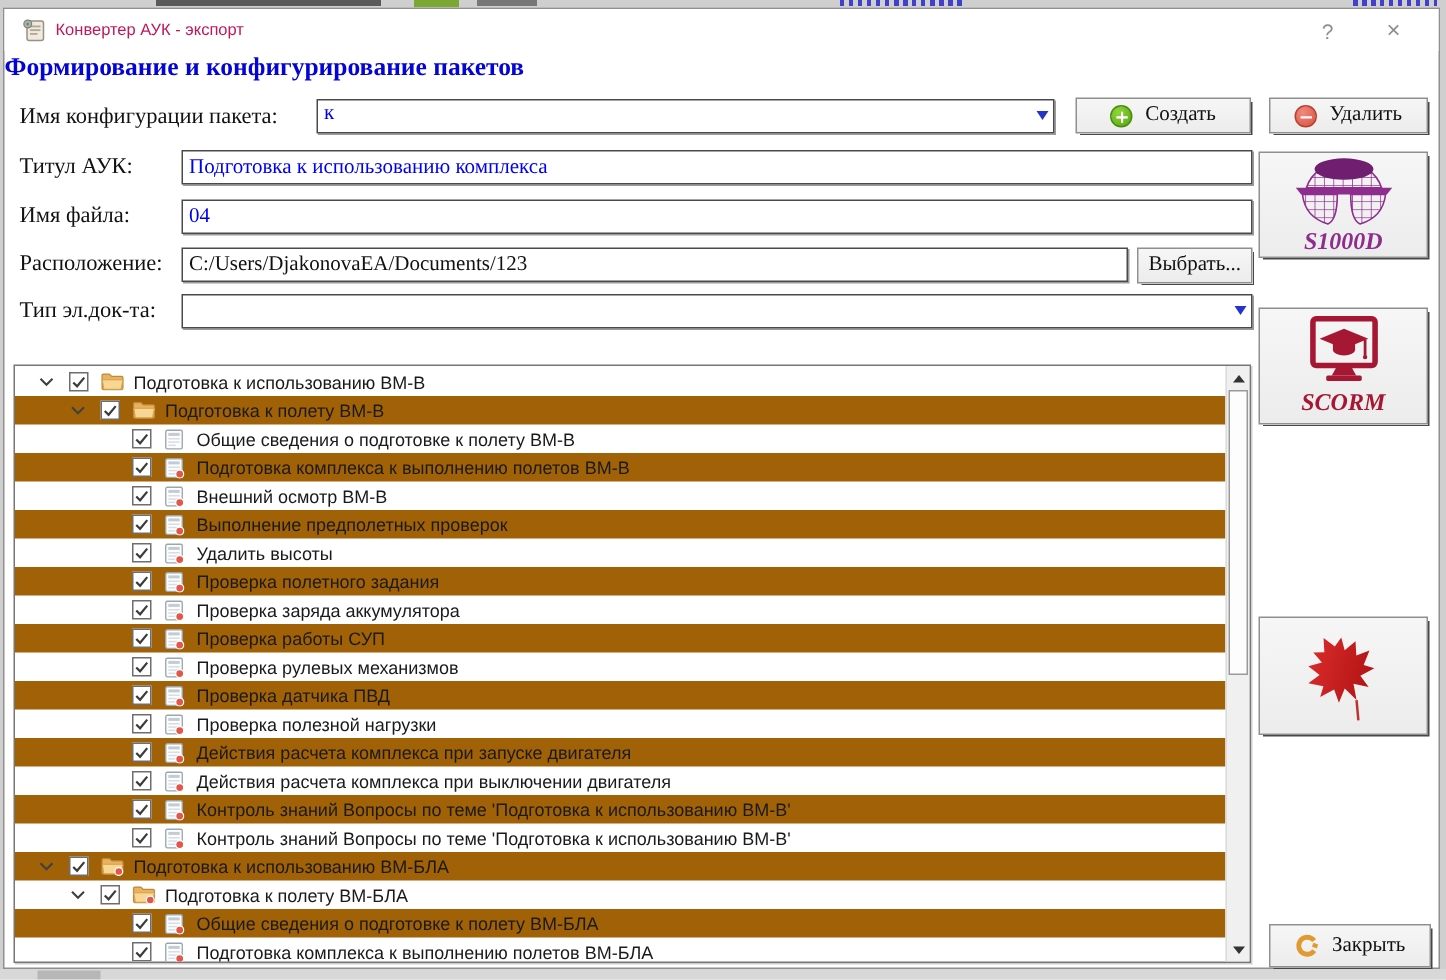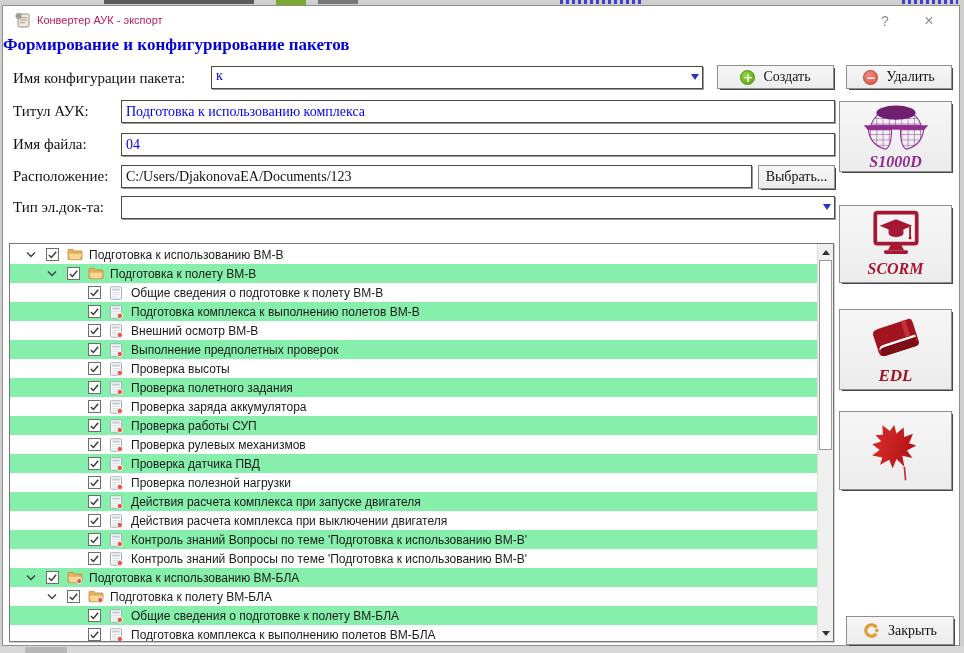--- a/index.html
+++ b/index.html
@@ -48,21 +48,21 @@
   .circle-plus { background:radial-gradient(circle at 35% 30%, #8fd63a, #56a50f); border:1px solid #4a8c0d; }
   .circle-minus { background:radial-gradient(circle at 35% 30%, #f08a7e, #d9503f); border:1px solid #b8402f; }
 
   .bigbtn { position:absolute; left:836px; width:113px; display:flex; flex-direction:column;
     align-items:center; justify-content:center; }
 
   .tree { position:absolute; left:6px; top:237px; width:825px; height:399px; background:#fff;
     border:1px solid #767676; overflow:hidden; box-shadow:1px 1px 0 #cfcfcf; }
   .tree-rows { position:absolute; left:0; top:1px; right:16px; }
   .trow { display:flex; align-items:center; height:19px; font-size:12px; color:#1a1a1a; white-space:nowrap; }
-  .trow.alt { background:#86efac; }
+  .trow.alt { background:#a16207; }
   .slot-chev { width:20px; display:flex; align-items:center; justify-content:flex-start; flex:none; }
   .cbx { width:13px; height:13px; flex:none; margin-right:8px; border:1px solid #6e6e6e; background:#fff;
     display:flex; align-items:center; justify-content:center; }
   .ticon { width:17px; flex:none; margin-right:5px; display:flex; align-items:center; }
   .tlabel { flex:none; }
 
   .vscroll { position:absolute; right:0; top:0; width:16px; height:100%; background:#f0f0f0; border-left:1px solid #dcdcdc; }
   .sb-arrow { position:absolute; left:0; width:15px; height:16px; display:flex; align-items:center; justify-content:center; }
   .sb-up { top:0; }
   .sb-down { bottom:0; }
@@ -265,21 +265,21 @@
             <span class="ticon">
               <svg width="14" height="14" viewBox="0 0 14 14">
                 <rect x="1.5" y="0.8" width="11" height="12.4" rx="1" fill="#fdfdfd" stroke="#9aa7b0" stroke-width="0.9"></rect>
                 <rect x="3.2" y="2.6" width="7.6" height="2" fill="#c3ccd3"></rect>
                 <rect x="3.2" y="6" width="7.6" height="1" fill="#d7dde2"></rect>
                 <rect x="3.2" y="8.2" width="7.6" height="1" fill="#d7dde2"></rect>
                 <rect x="3.2" y="10.4" width="5" height="1" fill="#d7dde2"></rect>
                 <circle cx="10.8" cy="11" r="2.7" fill="#e4564a" stroke="#fff" stroke-width="0.9"></circle>
               </svg>
             </span>
-            <span class="tlabel">Проверка высоты</span>
+            <span class="tlabel">Удалить высоты</span>
           </div>
           <div class="trow alt" style="padding-left: 58px;">
             <span class="slot-chev"></span>
             <span class="cbx">
               <svg width="11" height="11" viewBox="0 0 12 12">
                 <polyline points="2,6.5 4.8,9.3 10,3" fill="none" stroke="#3c3c3c" stroke-width="1.6"></polyline>
               </svg>
             </span>
             <span class="ticon">
               <svg width="14" height="14" viewBox="0 0 14 14">
@@ -576,31 +576,20 @@
         <polygon points="50,12 72,21 50,30 28,21" fill="#a61733"></polygon>
         <path d="M40 24 v7 a10 5 0 0 0 20 0 v-7 Z" fill="#a61733"></path>
         <line x1="69" y1="22" x2="69" y2="36" stroke="#a61733" stroke-width="2.5"></line>
         <circle cx="69" cy="37.5" r="2" fill="#a61733"></circle>
         <polygon points="44,45 56,45 61,54 39,54" fill="#a61733"></polygon>
         <rect x="34" y="54" width="32" height="5" rx="1.5" fill="#a61733"></rect>
       </svg>
       <span class="logo-text" style="font-size:16px;color:#a61733;margin-top:2px;">SCORM</span>
     </div>
 
-    <div class="bigbtn raised" style="top:303px;height:81px;">
-      <svg width="64" height="50" viewBox="0 0 80 62">
-        <g transform="rotate(-18 40 30)">
-          <path d="M14 18 Q14 12 22 12 L62 12 Q66 12 66 17 L66 42 Q66 47 61 47 L22 47 Q14 47 14 40 Z" fill="#a01520"></path>
-          <path d="M16 38 Q16 33 23 33 L64 33 L64 40 Q64 44 60 44 L23 44 Q16 44 16 40 Z" fill="#fff"></path>
-          <path d="M16 40 Q16 36 23 36 L64 36 L64 43 Q64 47 60 47 L23 47 Q16 47 16 42 Z" fill="#7d0e16"></path>
-          <rect x="52" y="12" width="6" height="21" fill="#c8303a"></rect>
-        </g>
-      </svg>
-      <span class="logo-text" style="font-size:17px;color:#a01520;margin-top:2px;">EDL</span>
-    </div>
 
     <div class="bigbtn raised" style="top:405px;height:79px;">
       <svg width="78" height="66" viewBox="0 0 100 100">
         <defs>
           <linearGradient id="mgrad" x1="0" y1="0" x2="1" y2="1">
             <stop offset="0" stop-color="#e33030"></stop>
             <stop offset="1" stop-color="#a80f0f"></stop>
           </linearGradient>
         </defs>
         <g transform="rotate(-28 50 50)">

